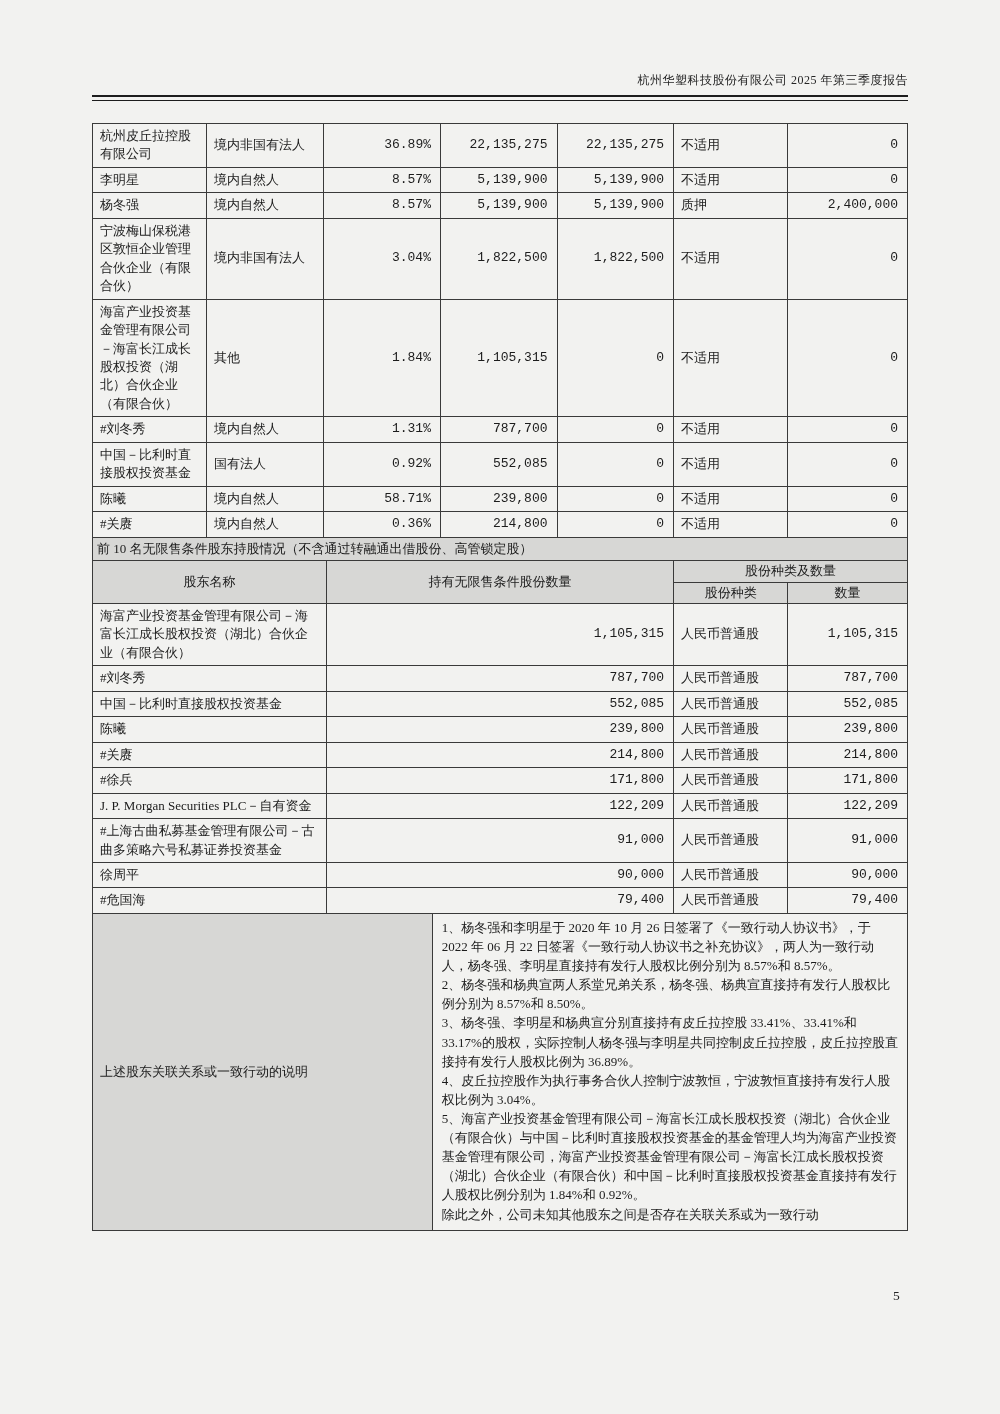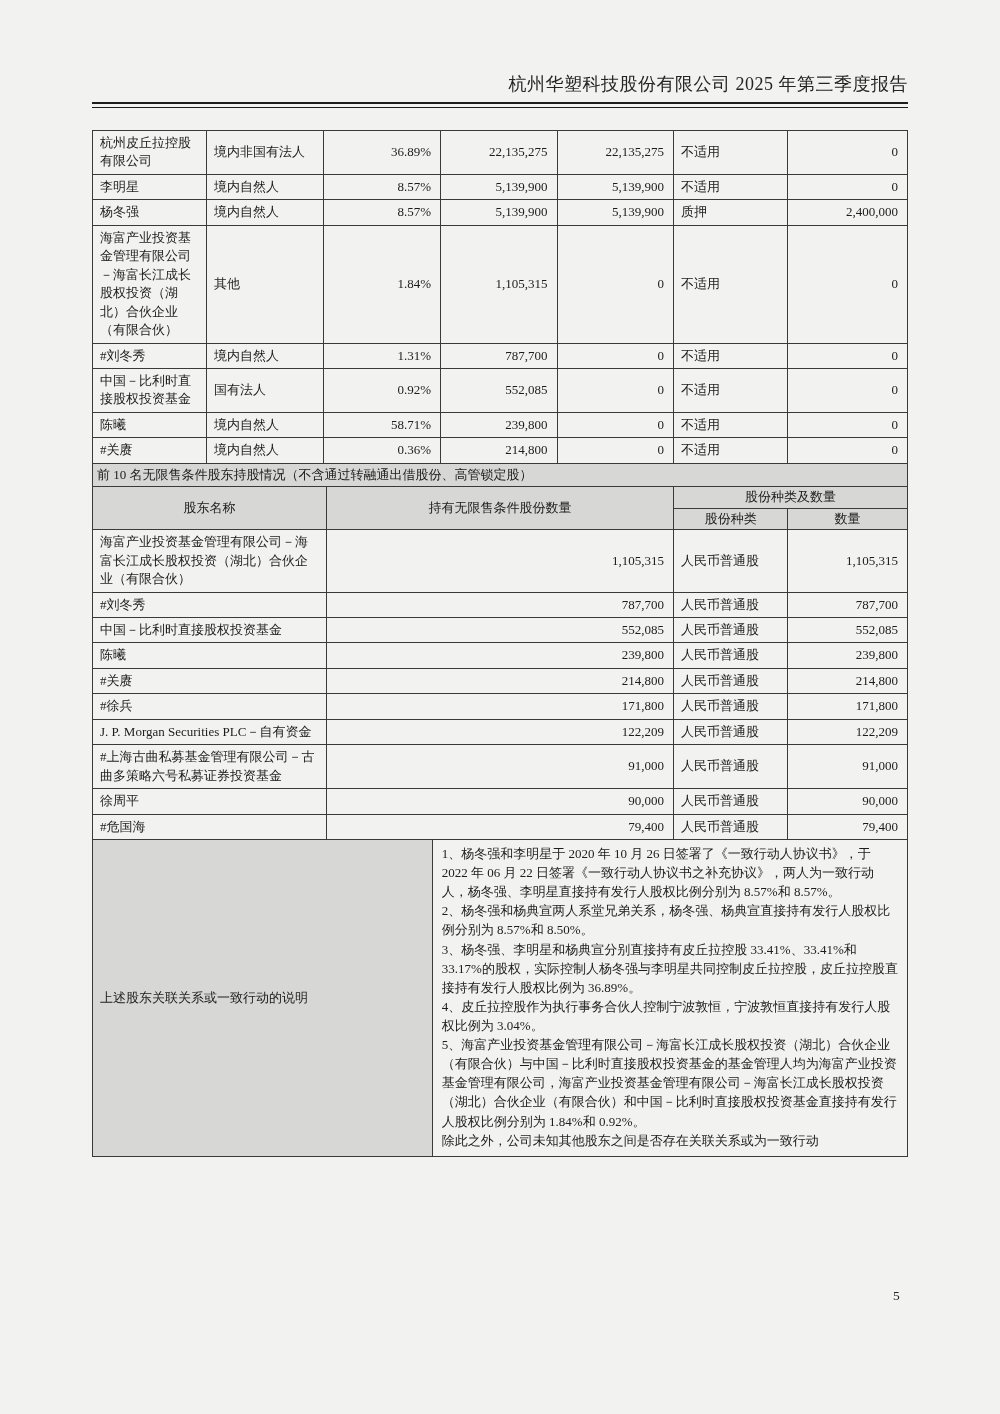--- a/index.html
+++ b/index.html
@@ -16,21 +16,21 @@
     overflow:hidden;
   }
   .content{
     position:absolute;
     left:92px;top:0;
     width:816px;
   }
   .doc-header{
     padding-top:72px;
     text-align:right;
-    font-size:18px;
+    font-size:12px;
     letter-spacing:.5px;
     color:#242424;
   }
   .double-rule{
     margin-top:6px;
     height:3px;
     border-top:2.5px solid #1d1d1d;
     border-bottom:1.2px solid #1d1d1d;
   }
   table{
@@ -43,21 +43,21 @@
   #table-unrestricted,#table-notes{margin-top:-1px;}
   td,th{
     border:1px solid #3a3a3a;
     padding:3px 7px;
     line-height:1.42;
     vertical-align:middle;
     font-weight:normal;
     word-break:break-word;
   }
   td.left{text-align:left;}
-  td.right{text-align:right;padding-right:9px;}
+  td.right{text-align:right;padding-right:9px;font-family:Liberation Mono, monospace;}
   .section-row td{
     background:#d7d7d5;
     text-align:left;
     padding:2px 4px;
   }
   th{
     background:#d7d7d5;
     text-align:center;
     padding:1px 4px;
   }
@@ -119,20 +119,29 @@
             <td class="right">0</td>
           </tr>
           <tr>
             <td class="left">杨冬强</td>
             <td class="left">境内自然人</td>
             <td class="right">8.57%</td>
             <td class="right">5,139,900</td>
             <td class="right">5,139,900</td>
             <td class="left">质押</td>
             <td class="right">2,400,000</td>
+          </tr>
+          <tr>
+            <td class="left">宁波梅山保税港区敦恒企业管理合伙企业（有限合伙）</td>
+            <td class="left">境内非国有法人</td>
+            <td class="right">3.04%</td>
+            <td class="right">1,822,500</td>
+            <td class="right">1,822,500</td>
+            <td class="left">不适用</td>
+            <td class="right">0</td>
           </tr>
           <tr>
             <td class="left">海富产业投资基金管理有限公司－海富长江成长股权投资（湖北）合伙企业（有限合伙）</td>
             <td class="left">其他</td>
             <td class="right">1.84%</td>
             <td class="right">1,105,315</td>
             <td class="right">0</td>
             <td class="left">不适用</td>
             <td class="right">0</td>
           </tr>

